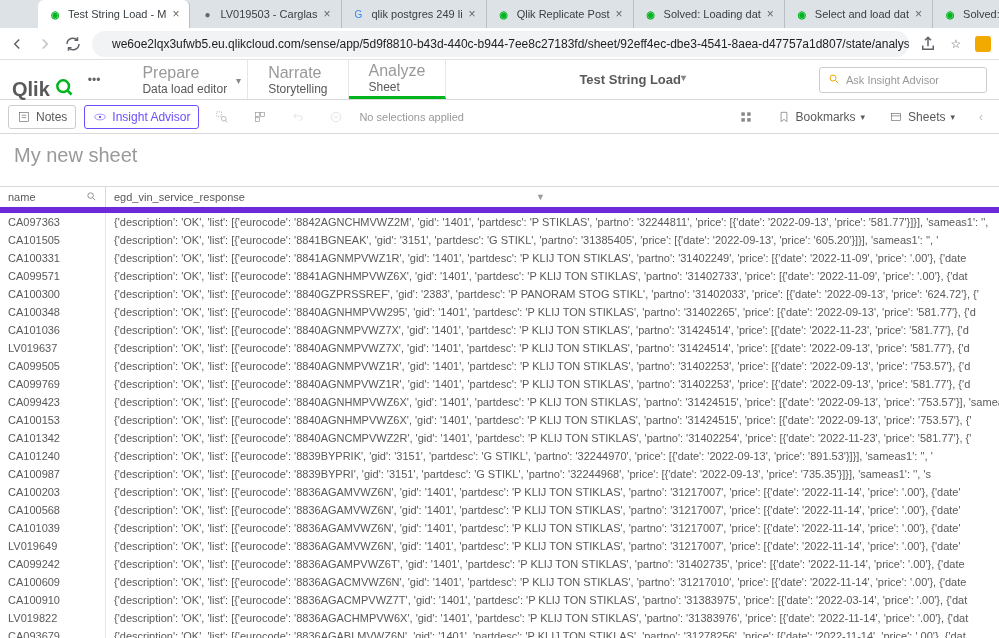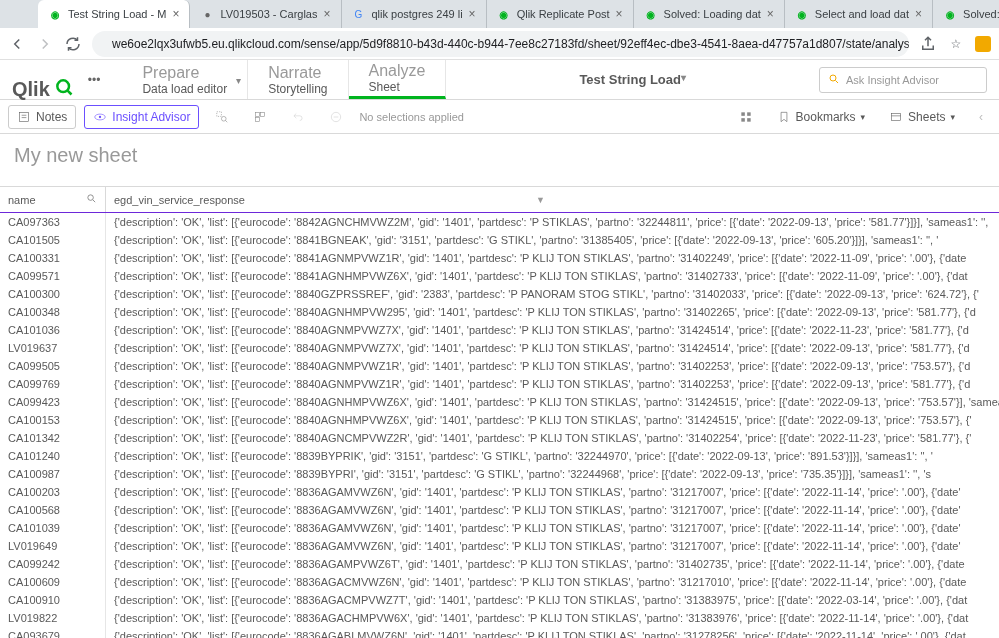--- a/index.html
+++ b/index.html
@@ -39,21 +39,21 @@
     .tb-btn { display:flex; align-items:center; gap:5px; padding: 4px 8px; color:#595959; cursor:pointer; border-radius:3px; }
     .tb-btn.bordered { border:1px solid #ccc; }
     .tb-btn.insight { border:1px solid #6b4fff; color:#6b4fff; }
     .tb-icon { width:14px; height:14px; display:inline-flex; align-items:center; justify-content:center; }
     .tb-spacer { flex:1; }
     .sel-text { color:#999; font-size:11px; }
 
     .sheet-title { padding: 10px 14px; font-size: 20px; color:#999; font-weight:300; }
 
     .data-table { position:absolute; left:0; right:0; top:186px; bottom:0; overflow:hidden; border-top:1px solid #d9d9d9; }
-    .thead { display:flex; height:26px; border-bottom:1px solid #6d28d9; align-items:center; font-size:11px; color:#595959; background:#fff; }
+    .thead { display:flex; height:26px; border-bottom:6px solid #6d28d9; align-items:center; font-size:11px; color:#595959; background:#fff; }
     .th-name { width:106px; padding:0 8px; border-right:1px solid #d9d9d9; display:flex; align-items:center; justify-content:space-between; height:100%; }
     .th-resp { flex:1; padding:0 8px; display:flex; align-items:center; height:100%; position:relative; }
     .sort-ind { position:absolute; left:430px; color:#999; font-size:9px; }
     .tbody { overflow:hidden; }
     .trow { display:flex; height:18px; align-items:center; font-size:11px; color:#595959; }
     .td-name { width:106px; padding:0 8px; border-right:1px solid #e6e6e6; height:100%; display:flex; align-items:center; }
     .td-resp { flex:1; padding:0 8px; height:100%; display:flex; align-items:center; white-space:nowrap; overflow:hidden; font-family: Arial, sans-serif; }
 
     svg { width:100%; height:100%; }
   </style>

